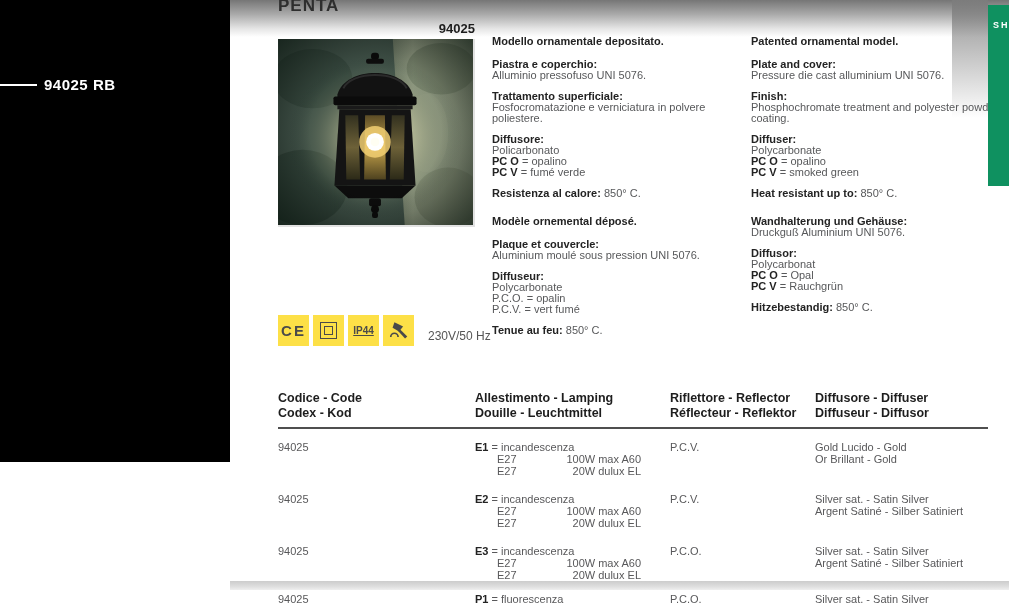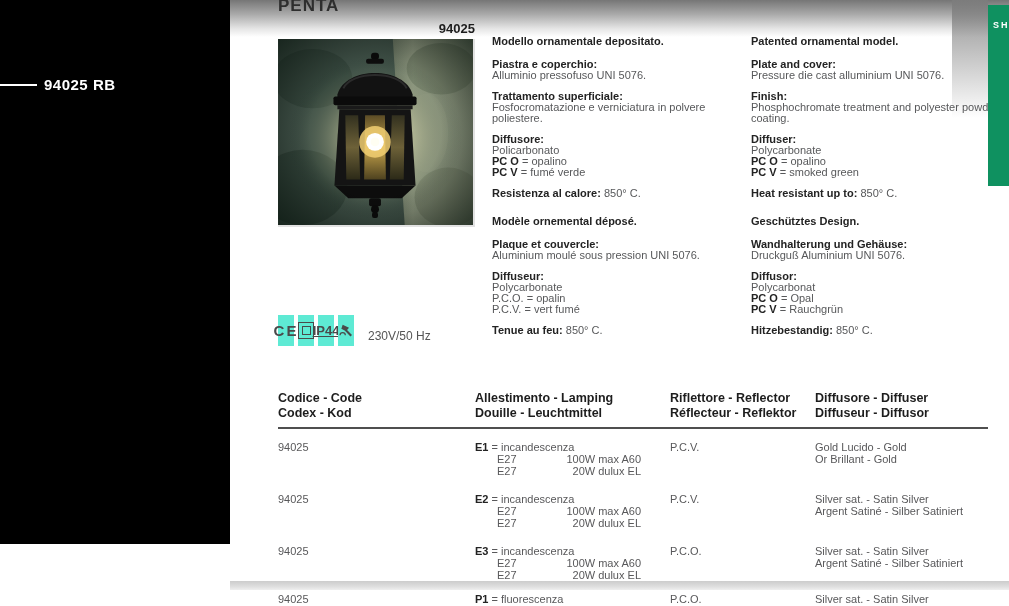--- a/index.html
+++ b/index.html
@@ -2,21 +2,21 @@
 <html><head>
 <meta charset="utf-8">
 <style>
   * { margin:0; padding:0; box-sizing:border-box; }
   html,body { background:#222; }
   .page {
     position:relative; width:1009px; height:606px; overflow:hidden;
     background:#fff; font-family:"Liberation Sans", sans-serif;
   }
   
-  .sidebar { position:absolute; left:0; top:0; width:230px; height:544px; background:#000; }
+  .sidebar { position:absolute; left:0; top:0; width:230px; height:462px; background:#000; }
   .code-row { position:absolute; left:0; top:76px; display:flex; align-items:center; }
   .code-line { display:inline-block; width:37px; height:2px; background:#fff; margin-right:7px; }
   .code-text { color:#fff; font-weight:bold; font-size:15px; letter-spacing:.5px; }
   
   .content { position:absolute; left:230px; top:0; width:779px; height:606px; background:#fff; }
   .top-gradient { position:absolute; left:0; top:0; width:779px; height:37px;
     background:linear-gradient(180deg,#767676 0%,#a9a9a9 38%,#e6e6e6 78%,#ffffff 100%); }
   .right-shade { position:absolute; right:21px; top:0; width:36px; height:118px;
     background:linear-gradient(180deg,rgba(125,125,125,.85) 0%,rgba(255,255,255,0) 100%); }
   .title { position:absolute; left:48px; top:-4px; font-size:17px; font-weight:bold;
@@ -30,27 +30,27 @@
   .spec { position:absolute; font-size:11px; line-height:11px; color:#57585a; }
   .spec p { margin:0 0 10px; }
   .spec .intro { margin-bottom:12px; }
   .b { font-weight:bold; color:#232323; }
   .col-it { left:262px; top:36px;  width:258px; }
   .col-en { left:521px; top:36px;  width:252px; }
   .col-fr { left:262px; top:216px; width:258px; }
   .col-de { left:521px; top:216px; width:252px; }
   
   .cert-row { position:absolute; left:48px; top:315px; display:flex; align-items:flex-start; }
-  .icon-box { width:16px; height:31px; background:#5eead4; margin-right:4px;
+  .icon-box { width:31px; height:31px; background:#fde047; margin-right:4px;
     display:flex; align-items:center; justify-content:center; color:#4a4a4a; }
   .ce { font-size:15px; font-weight:600; letter-spacing:2px; }
   .sq-outer { width:17px; height:17px; border:1.6px solid #4a4a4a;
     display:flex; align-items:center; justify-content:center; }
   .sq-inner { width:9px; height:9px; border:1.6px solid #4a4a4a; }
-  .ip { font-size:13px; font-weight:bold;text-decoration:underline; }
+  .ip { font-size:10px; font-weight:bold;text-decoration:underline; }
   .voltage { margin-left:10px; margin-top:14px; font-size:12px; color:#555; }
   
   .table { position:absolute; left:48px; top:391px; width:710px; font-size:11px; color:#58585a; }
   .tgrid { display:grid; grid-template-columns:197px 195px 145px 1fr; }
   .thead { font-size:12.5px; line-height:15px; font-weight:bold; color:#1d1d1d; }
   .trule { border:none; border-top:2px solid #4f4f4f; margin-top:6px; }
   .trow { margin-top:12px; line-height:12px; }
   .trow + .trow { margin-top:16px; }
   .lampline { display:flex; width:166px; }
   .socket { margin-left:22px; }
@@ -172,21 +172,20 @@
       <p>
         <span class="b">Diffuseur:</span><br>
         <span>Polycarbonate</span><br>
         <span>P.C.O.</span><span> = opalin</span><br>
         <span>P.C.V.</span><span> = vert fumé</span>
       </p>
       <p><span class="b">Tenue au feu:</span><span> 850° C.</span></p>
     </section>
 
     <section class="spec col-de">
-      <p class="b intro">Geschütztes Design.</p>
       <p><span class="b">Wandhalterung und Gehäuse:</span><br><span>Druckguß Aluminium UNI 5076.</span></p>
       <p>
         <span class="b">Diffusor:</span><br>
         <span>Polycarbonat</span><br>
         <span class="b">PC O</span><span> = Opal</span><br>
         <span class="b">PC V</span><span> = Rauchgrün</span>
       </p>
       <p><span class="b">Hitzebestandig:</span><span> 850° C.</span></p>
     </section>
 

